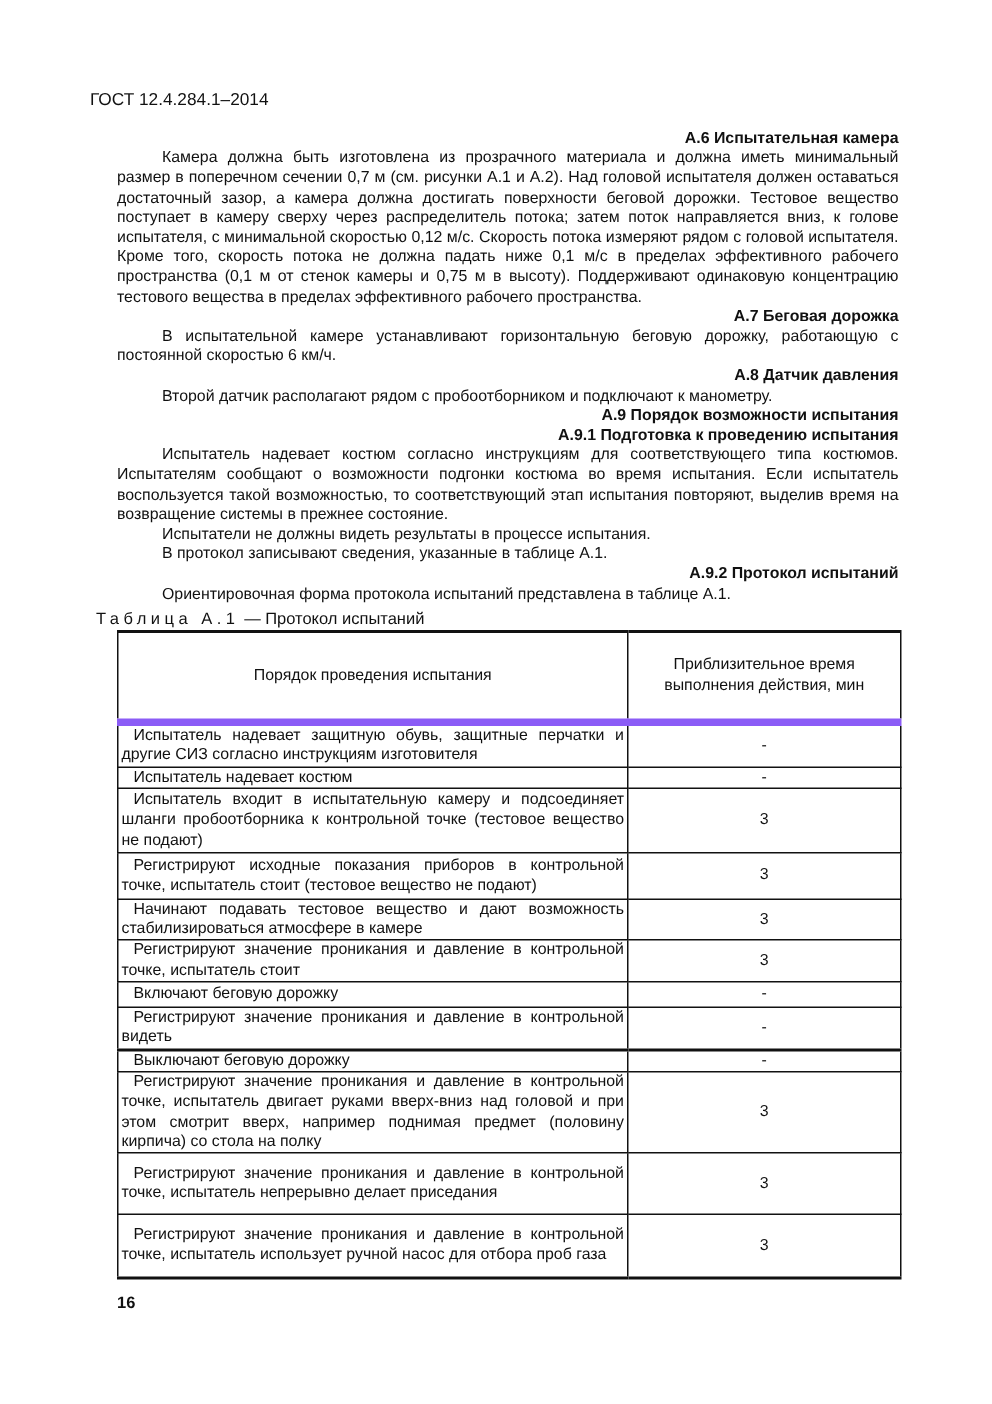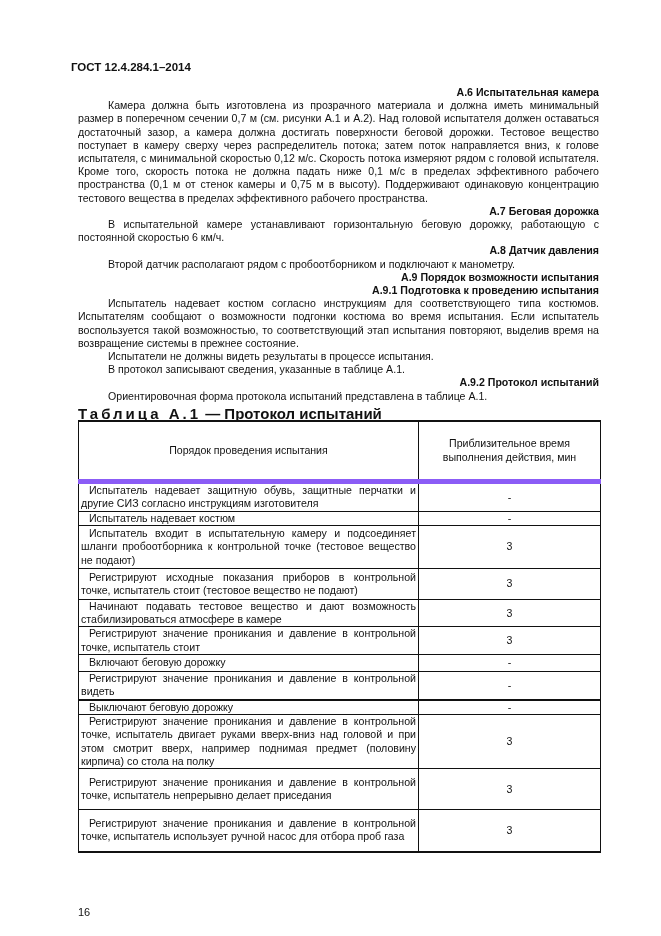--- a/index.html
+++ b/index.html
@@ -2,52 +2,52 @@
 <html><head>
 <meta charset="utf-8">
 <style>
   html, body { margin: 0; padding: 0; background: #ffffff; }
   body {
     width: 661px; height: 936px; position: relative; overflow: hidden;
     font-family: "Liberation Sans", sans-serif; color: #111111;
     font-size: 10.6px; line-height: 13.2px;
   }
   .doc-header {
-    position: absolute; left: 71px; top: 61px;
-    font-weight: bold; font-size: 11.5px;
+    position: absolute; left: 60px; top: 61px;
+    font-weight: normal; font-size: 11.5px;
   }
   .body-text {
     position: absolute; left: 78px; top: 86px; width: 521px;
   }
   .body-text p { margin: 0; text-align: justify; text-indent: 30px; }
   .body-text p.h { font-weight: bold; text-align: right; }
   .body-text p.last { text-align-last: left; }
   .table-caption {
-    position: absolute; left: 78px; top: 407px; font-size: 15px; font-weight: bold;
+    position: absolute; left: 64px; top: 407px; font-size: 11px;
   }
   .table-caption .spaced { letter-spacing: 3px; }
   table.protocol {
     position: absolute; left: 78px; top: 420px; width: 522px;
     border-collapse: collapse; table-layout: fixed;
   }
   table.protocol td, table.protocol th {
     border: 1.2px solid #111; padding: 0 2px; vertical-align: middle;
     font-weight: normal; font-size: 10.6px; line-height: 13.3px;
   }
   table.protocol th { height: 57px; text-align: center; border-top-width: 2px; }
   table.protocol thead tr { border-bottom: 5px solid #8b5cf6; }
   table.protocol thead th { border-bottom: 4px solid #111; }
   table.protocol td.act { text-align: justify; text-indent: 8px; }
   table.protocol td.act.l { text-align: left; }
   table.protocol td.time { text-align: center; }
   table.protocol col.c1 { width: 340px; }
   table.protocol col.c2 { width: 182px; }
   tr.thick-bottom td { border-bottom-width: 2.2px; }
   table.protocol td { border-left-width: 1.5px; border-right-width: 1.5px; }
-  .page-number { position: absolute; left: 78px; top: 906px; font-size: 11px; }
+  .page-number { position: absolute; left: 78px; top: 863px; font-size: 11px; font-weight: bold; }
 </style>
 </head>
 <body>
 
 <div class="doc-header">ГОСТ 12.4.284.1–2014</div>
 
 <div class="body-text">
   <p class="h">А.6  Испытательная камера</p>
   <p class="last">Камера должна быть изготовлена из прозрачного материала и должна иметь минимальный размер в поперечном сечении 0,7 м (см. рисунки А.1 и А.2). Над головой испытателя должен оставаться достаточный зазор, а камера должна достигать поверхности беговой дорожки. Тестовое вещество поступает в камеру сверху через распределитель потока; затем поток направляется вниз, к голове испытателя, с минимальной скоростью 0,12 м/с. Скорость потока измеряют рядом с головой испытателя. Кроме того, скорость потока не должна падать ниже 0,1 м/с в пределах эффективного рабочего пространства (0,1 м от стенок камеры и 0,75 м в высоту). Поддерживают одинаковую концентрацию тестового вещества в пределах эффективного рабочего пространства.</p>
   <p class="h">А.7  Беговая дорожка</p>

